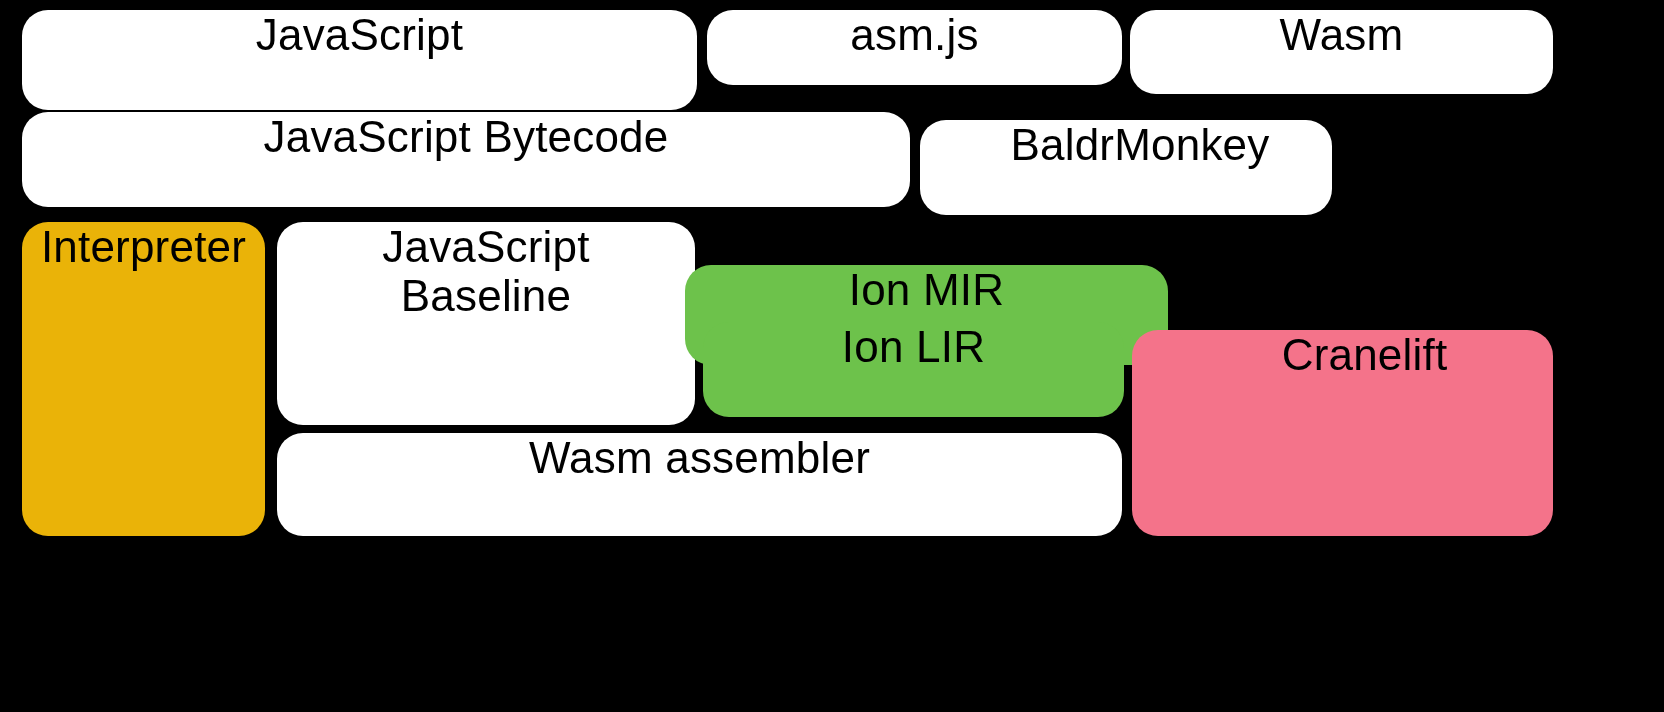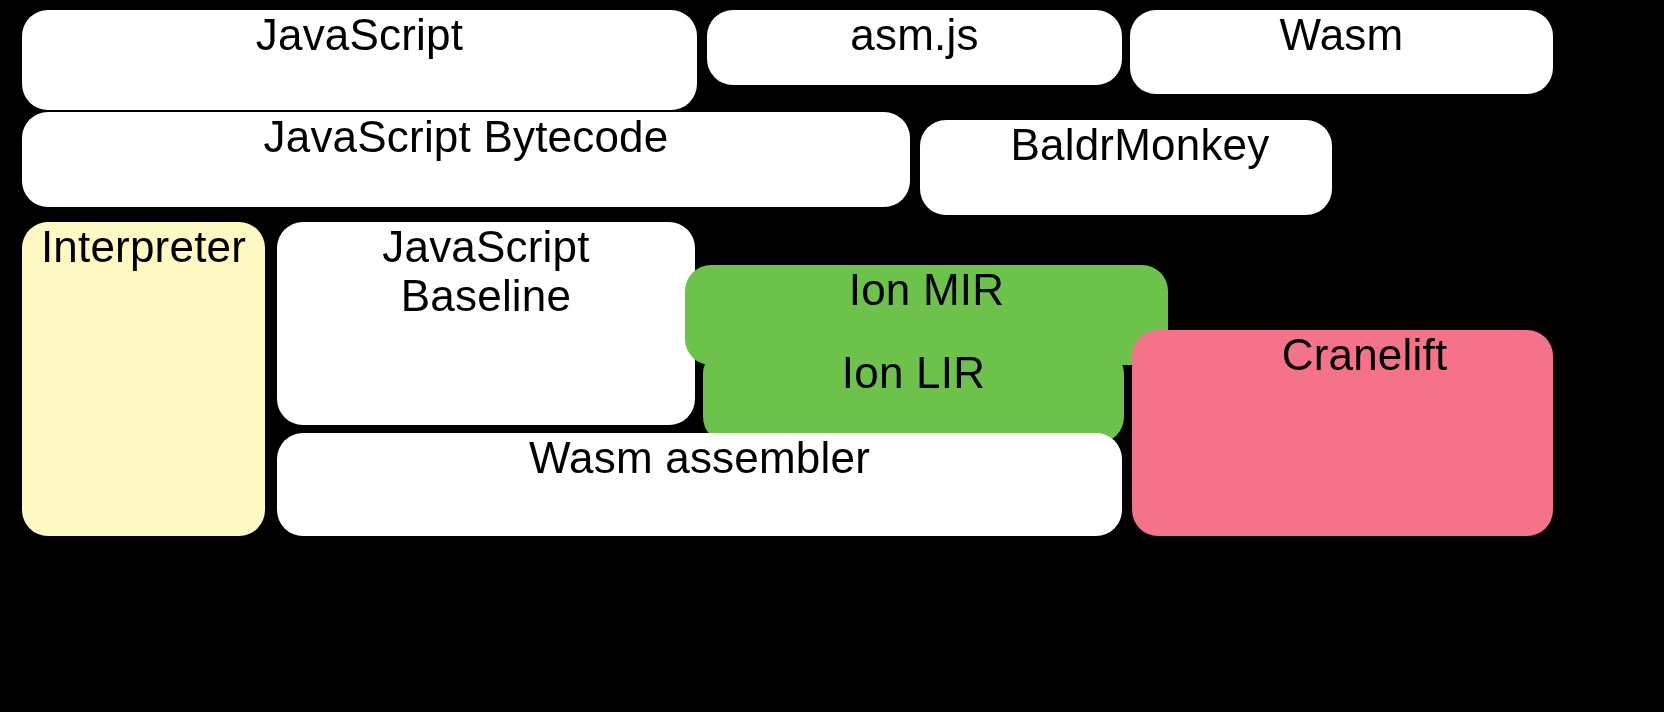--- a/index.html
+++ b/index.html
@@ -28,21 +28,21 @@
     align-items: flex-start;
     justify-content: center;
     text-align: center;
     line-height: 1.12;
     font-size: 44px;
     font-weight: 400;
     letter-spacing: 0.2px;
     white-space: pre-line;
     user-select: none;
   }
-  .box.gray  { background: #fef9c3; }
+  .box.gray  { background: #eab308; }
   .box.green { background: #6dc24b; }
   .box.pink  { background: #f4738a; }
   .box .label {
     display: block;
     padding: 0 10px;
   }
 </style>
 </head>
 <body>
 
@@ -74,21 +74,21 @@
 
   <div class="box" style="left:277px; top:222px; width:418px; height:203px;">
     <span class="label">JavaScript
 Baseline</span>
   </div>
 
   <div class="box green" style="left:685px; top:222px; width:483px; height:100px;margin-top:43px;">
     <span class="label">Ion MIR</span>
   </div>
 
-  <div class="box green" style="left:703px; top:348px; width:421px; height:95px;">
+  <div class="box green" style="left:703px; top:322px; width:421px; height:95px;">
     <span class="label">Ion LIR</span>
   </div>
 
   <div class="box pink" style="left:1132px; top:330px; width:421px; height:206px;padding-left:44px;">
     <span class="label">Cranelift</span>
   </div>
 
   <div class="box" style="left:277px; top:433px; width:845px; height:103px;">
     <span class="label">Wasm assembler</span>
   </div>

